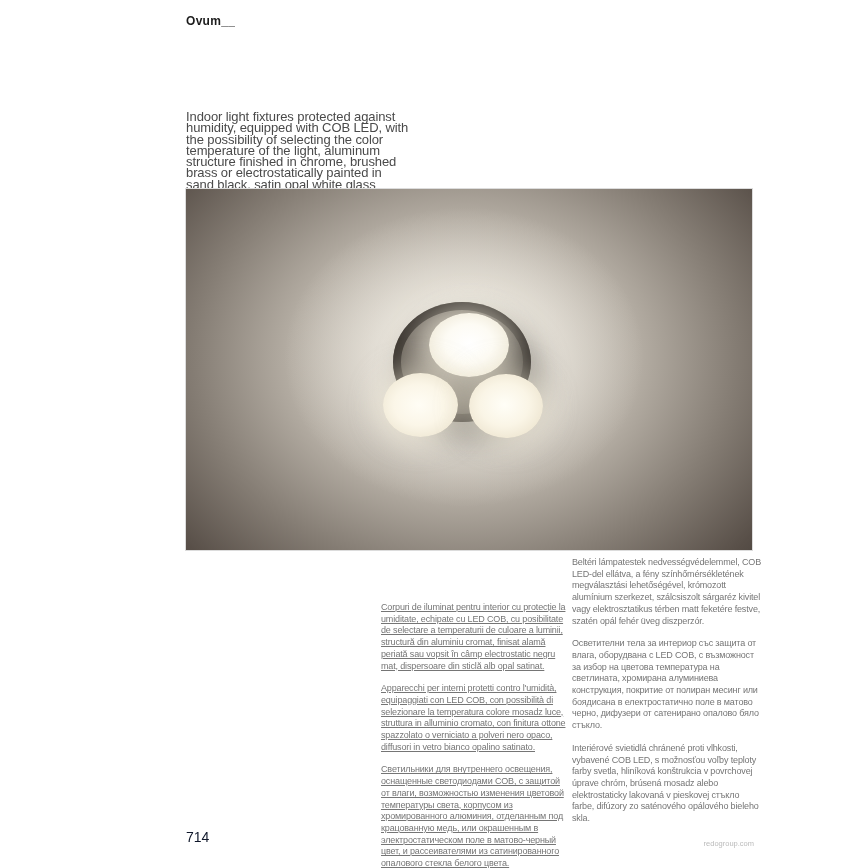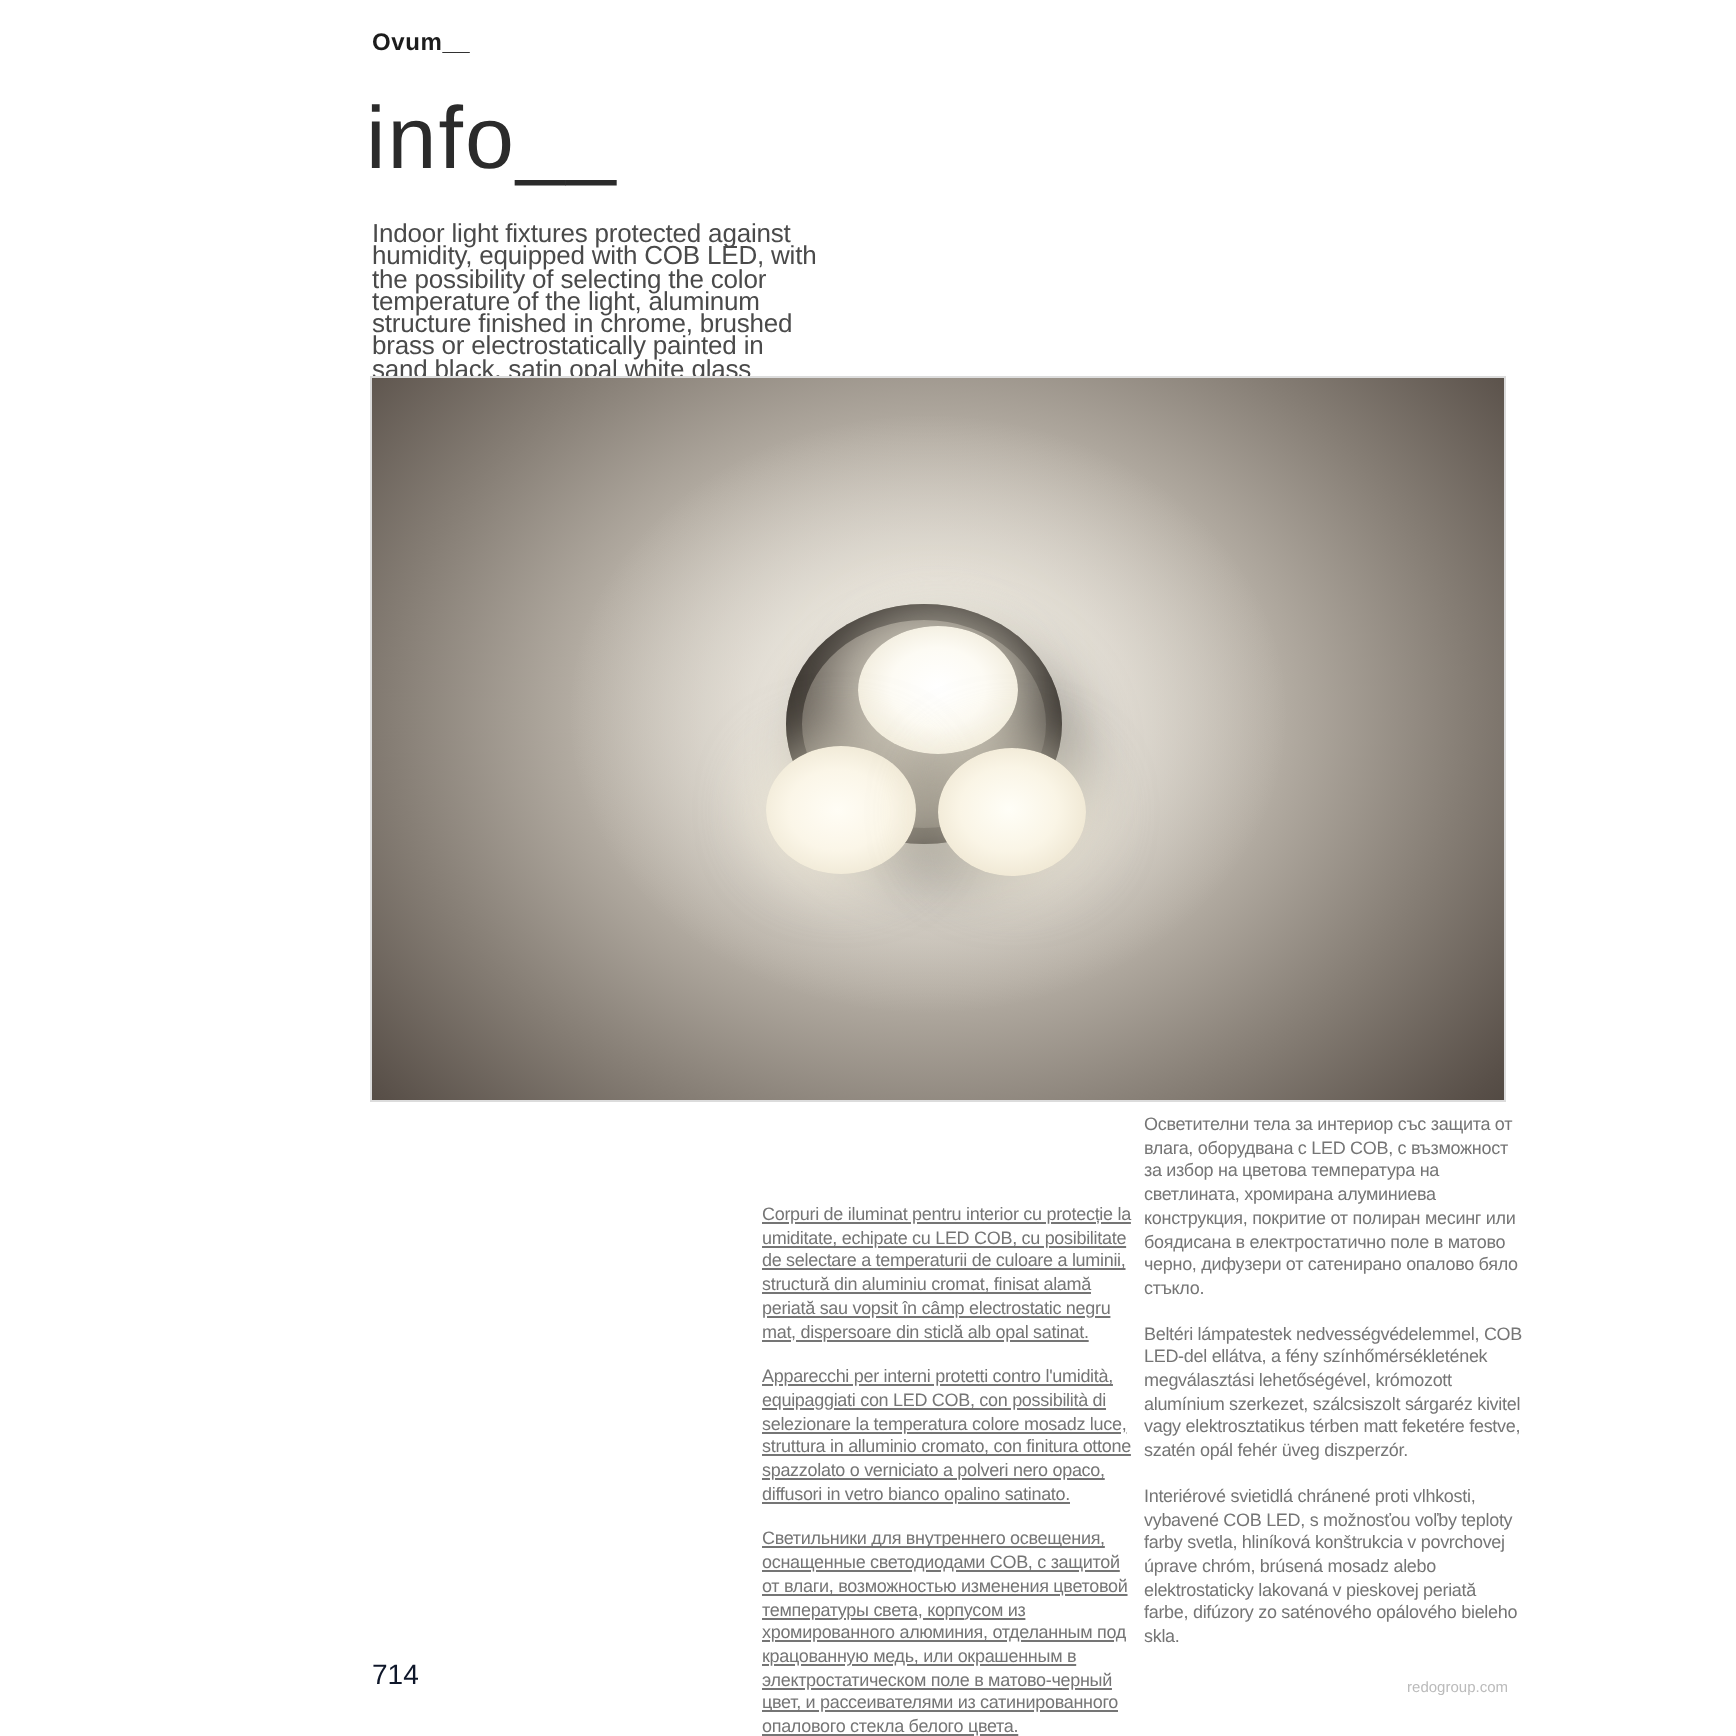--- a/index.html
+++ b/index.html
@@ -150,40 +150,39 @@
     font-size: 7.5px;
     color: #bbbbbb;
   }
 </style>
 </head>
 <body>
 
 <div class="page">
 
   <div class="brand">Ovum__</div>
-  <div class="title">info__</div>
 
   <div class="intro">Indoor light fixtures protected against humidity, equipped with COB LED, with the possibility of selecting the color temperature of the light, aluminum structure finished in chrome, brushed brass or electrostatically painted in sand black, satin opal white glass diffusers.</div>
 
   <div class="photo">
     <div class="halo"></div>
     <div class="canopy"></div>
     <div class="sphere sphere-top"></div>
     <div class="sphere sphere-left"></div>
     <div class="sphere sphere-right"></div>
   </div>
 
   <div class="col col-left">
     <p>Corpuri de iluminat pentru interior cu protecție la umiditate, echipate cu LED COB, cu posibilitate de selectare a temperaturii de culoare a luminii, structură din aluminiu cromat, finisat alamă periată sau vopsit în câmp electrostatic negru mat, dispersoare din sticlă alb opal satinat.</p>
     <p>Apparecchi per interni protetti contro l'umidità, equipaggiati con LED COB, con possibilità di selezionare la temperatura colore mosadz luce, struttura in alluminio cromato, con finitura ottone spazzolato o verniciato a polveri nero opaco, diffusori in vetro bianco opalino satinato.</p>
     <p>Светильники для внутреннего освещения, оснащенные светодиодами COB, с защитой от влаги, возможностью изменения цветовой температуры света, корпусом из хромированного алюминия, отделанным под крацованную медь, или окрашенным в электростатическом поле в матово-черный цвет, и рассеивателями из сатинированного опалового стекла белого цвета.</p>
   </div>
 
   <div class="col col-right">
+    <p>Beltéri lámpatestek nedvességvédelemmel, COB LED-del ellátva, a fény színhőmérsékletének megválasztási lehetőségével, krómozott alumínium szerkezet, szálcsiszolt sárgaréz kivitel vagy elektrosztatikus térben matt feketére festve, szatén opál fehér üveg diszperzór.</p>
     <p>Осветителни тела за интериор със защита от влага, оборудвана с LED COB, с възможност за избор на цветова температура на светлината, хромирана алуминиева конструкция, покритие от полиран месинг или боядисана в електростатично поле в матово черно, дифузери от сатенирано опалово бяло стъкло.</p>
-    <p>Beltéri lámpatestek nedvességvédelemmel, COB LED-del ellátva, a fény színhőmérsékletének megválasztási lehetőségével, krómozott alumínium szerkezet, szálcsiszolt sárgaréz kivitel vagy elektrosztatikus térben matt feketére festve, szatén opál fehér üveg diszperzór.</p>
-    <p>Interiérové svietidlá chránené proti vlhkosti, vybavené COB LED, s možnosťou voľby teploty farby svetla, hliníková konštrukcia v povrchovej úprave chróm, brúsená mosadz alebo elektrostaticky lakovaná v pieskovej periată farbe, difúzory zo saténového opálového bieleho skla.</p>
+    <p>Interiérové svietidlá chránené proti vlhkosti, vybavené COB LED, s možnosťou voľby teploty farby svetla, hliníková konštrukcia v povrchovej úprave chróm, brúsená mosadz alebo elektrostaticky lakovaná v pieskovej стъкло farbe, difúzory zo saténového opálového bieleho skla.</p>
   </div>
 
   <div class="page-number">714</div>
   <div class="website">redogroup.com</div>
 
 </div>
 
 </body></html>

